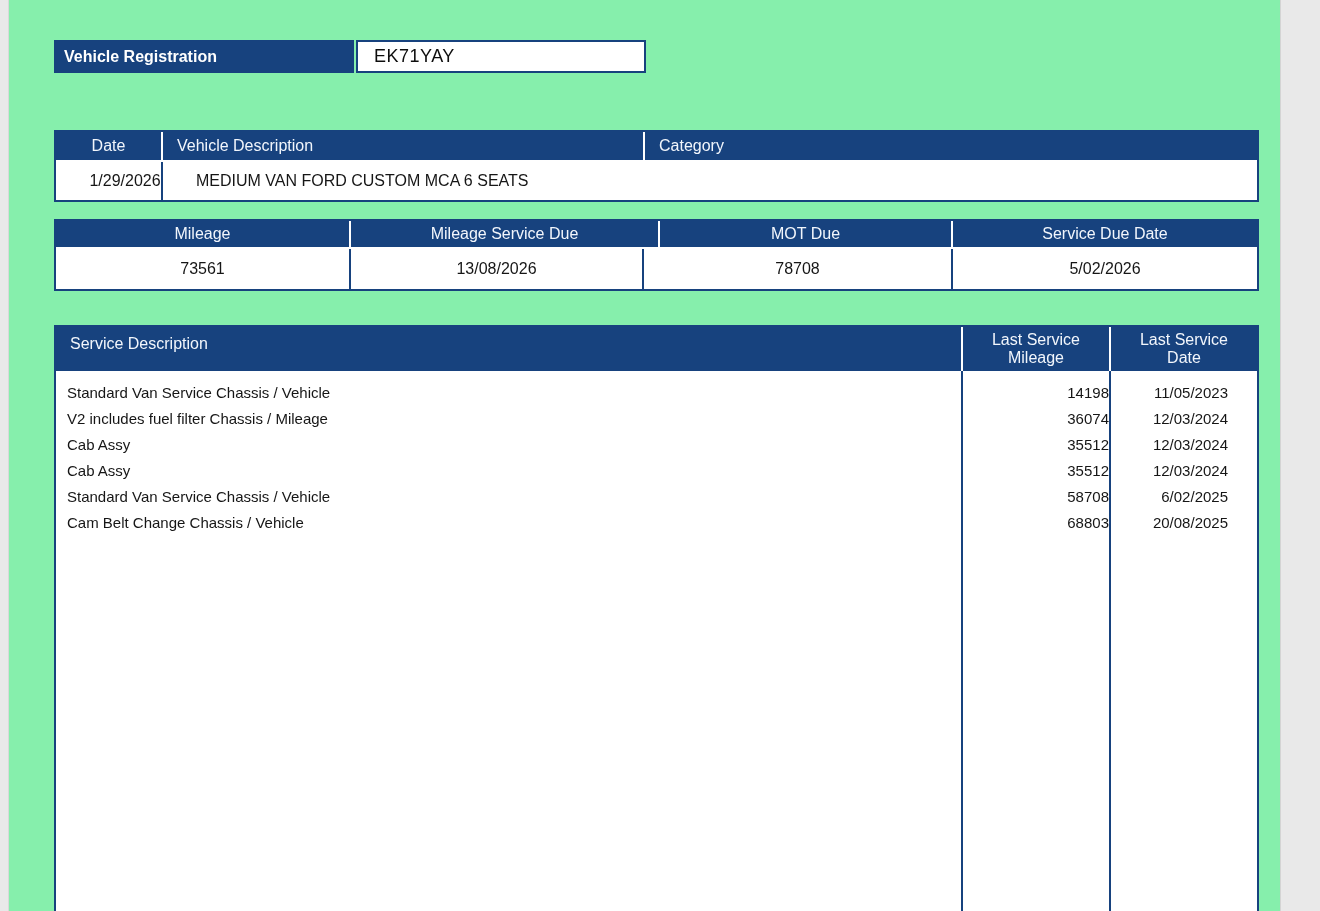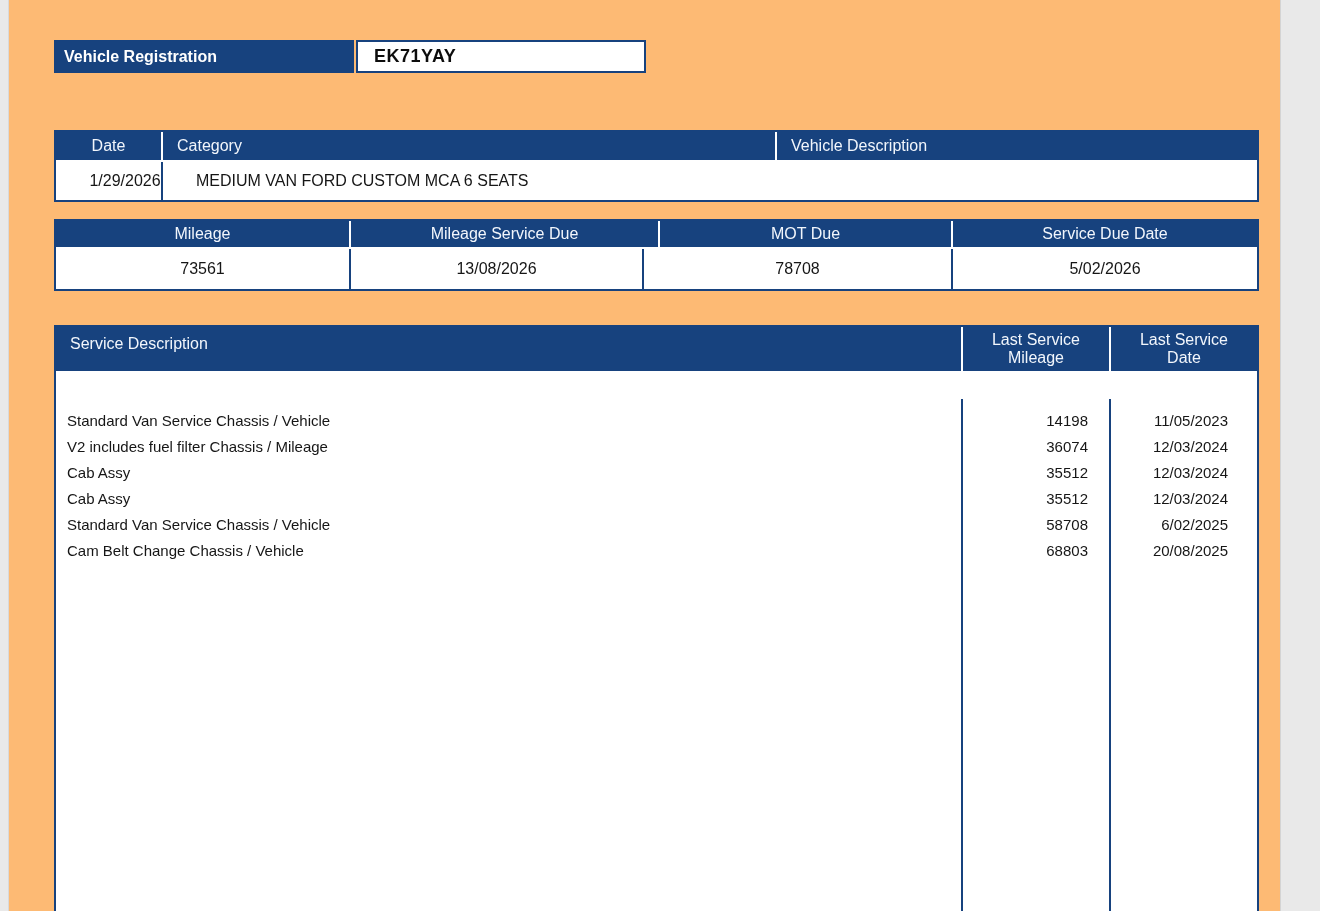--- a/index.html
+++ b/index.html
@@ -11,36 +11,36 @@
   html,body{ width:1320px; height:911px; }
   body{
     font-family:"Liberation Sans", sans-serif;
     background:#e9e9e9;
     position:relative;
     overflow:hidden;
     color:var(--body-text);
   }
   .paper{
     position:absolute; left:8px; top:0; width:1273px; height:911px;
-    background:#fdba74;
+    background:#86efac;
     border-left:1px solid #d9d9d9;
     border-right:1px solid #d4d4d4;
   }
 
   
   .reg{ position:absolute; left:45px; top:40px; display:flex; gap:2px; }
   .reg-label{
     width:300px; height:33px; background:var(--blue); color:#ffffff;
     font-weight:bold; font-size:16px;
     display:flex; align-items:center; padding-left:10px;
   }
   .reg-value{
     width:290px; height:33px; background:#ffffff;
     border:2px solid var(--blue);
-    font-weight:bold; font-size:18px; color:#0d0d0d;
+    font-weight:normal; font-size:18px; color:#0d0d0d;
     display:flex; align-items:center; padding-left:16px;
     letter-spacing:.5px;
   }
 
   
   .tbl{ position:absolute; left:45px; width:1205px; border:2px solid var(--blue); background:#fff; }
   .thead{ display:flex; gap:2px; background:#fff; }
   .th{
     background:var(--blue); color:var(--hdr-text); font-size:16px;
     display:flex; align-items:center;
@@ -67,45 +67,44 @@
   #status-table .td{ height:40px;text-align:center; }
 
   
   #service-table{ top:325px; height:586px; border-bottom:none; }
   #service-table .thead .th{ height:44px; }
   .th.two-line{ white-space:pre-line; text-align:center; justify-content:center; line-height:18px; }
   .th.bottom{ align-items:flex-end; padding-bottom:18px; }
   .service-body{
     position:absolute; top:44px; left:0; width:1201px; bottom:0;
     padding-top:9px;
-    margin-top:28px;
   }
   .vline{ position:absolute; top:0; bottom:0; width:2px; background:var(--blue); }
   .vline.l1{ left:905px; }
   .vline.l2{ left:1053px; }
   .srow{ display:flex; height:26px; line-height:26px; font-size:15px; }
   .srow .sc-desc{ width:905px; padding-left:11px; text-align:left; }
-  .srow .sc-mileage{ width:148px; padding-right:21px; text-align:right; }
+  .srow .sc-mileage{ width:148px; text-align:right; }
   .srow .sc-date{ width:148px; padding-right:29px; text-align:right; }
 </style>
 </head>
 <body>
 
 <div class="paper">
 
   <div class="reg">
     <div class="reg-label">Vehicle Registration</div>
     <div class="reg-value">EK71YAY</div>
   </div>
 
   <div class="tbl" id="vehicle-table">
     <div class="thead">
       <div class="th center" style="width:105px">Date</div>
+      <div class="th left" style="width:480px">Vehicle Description</div>
       <div class="th left" style="width:612px">Category</div>
-      <div class="th left" style="width:480px">Vehicle Description</div>
     </div>
     <div class="trow">
       <div class="td center" style="width:105px">1/29/2026</div>
       <div class="td left bl" style="width:614px">MEDIUM VAN FORD CUSTOM MCA 6 SEATS</div>
     </div>
   </div>
 
   <div class="tbl" id="status-table">
     <div class="thead">
       <div class="th center" style="width:293px">Mileage</div>

